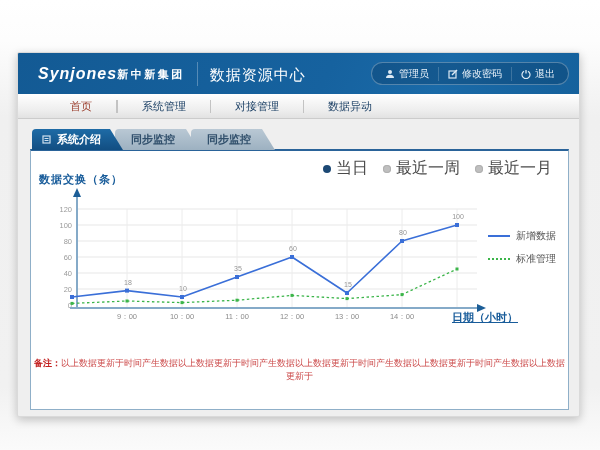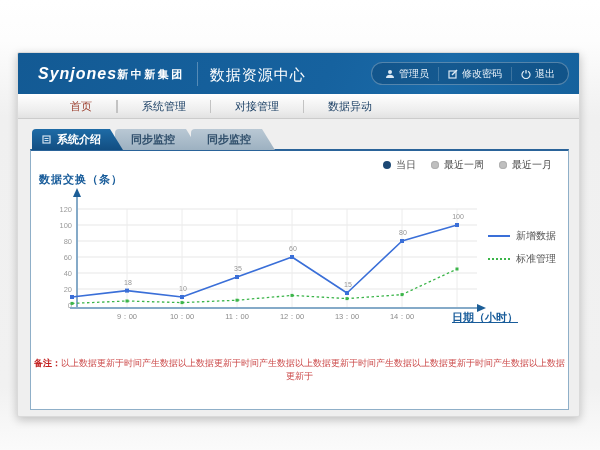--- a/index.html
+++ b/index.html
@@ -30,21 +30,21 @@
   .tab { height:21px; line-height:21px; font-size:11px; font-weight:bold; cursor:pointer;
     clip-path:polygon(0 0,calc(100% - 13px) 0,100% 100%,0 100%); border-top-left-radius:4px; }
   .tab.inactive { background:linear-gradient(#bb2 0%,#9fb3c3); background:linear-gradient(#b9c8d4,#9db1c1); color:#31506c; padding:0 24px 0 16px; margin-left:-8px; }
   .tab.t2 { z-index:2; }
   .tab.t3 { z-index:1; }
   .tab.active { background:linear-gradient(#1e6ba6,#124e82); color:#fff; padding:0 22px 0 10px; z-index:3; display:flex; align-items:center; gap:6px; }
   
   .panel { position:absolute; left:12px; top:96px; width:539px; height:261px; background:#ffffff;
     border:1px solid #8fafc8; border-top:2px solid #2a6399; }
   .radio-row { position:absolute; top:7px; right:16px; display:flex; gap:15px; }
-  .radio { display:flex; align-items:center; gap:5px; font-size:10px; color:#4a4a4a; cursor:pointer; }
+  .radio { display:flex; align-items:center; gap:5px; font-size:16px; color:#4a4a4a; cursor:pointer; }
   .dot { width:8px; height:8px; border-radius:50%; }
   .dot.sel { background:#1c4874; }
   .dot.unsel { background:#bfbfbf; box-shadow:inset 0 0 0 1px #b0b0b0; }
   .y-label { position:absolute; left:8px; top:21px; font-size:11px; font-weight:bold; color:#185c9a; letter-spacing:1px; }
   .x-label { position:absolute; left:421px; top:159px; font-size:11px; font-weight:bold; color:#185c9a;text-decoration:underline; }
   .chart-wrap { position:absolute; left:18px; top:36px; width:470px; height:145px; }
   .legend { position:absolute; right:12px; top:78px; display:flex; flex-direction:column; gap:9px; }
   .legend-item { display:flex; align-items:center; gap:6px; font-size:10px; color:#555; cursor:pointer; }
   .lsample { width:22px; height:0; }
   .lsample.solid { border-top:2px solid #3a6fd8; }

